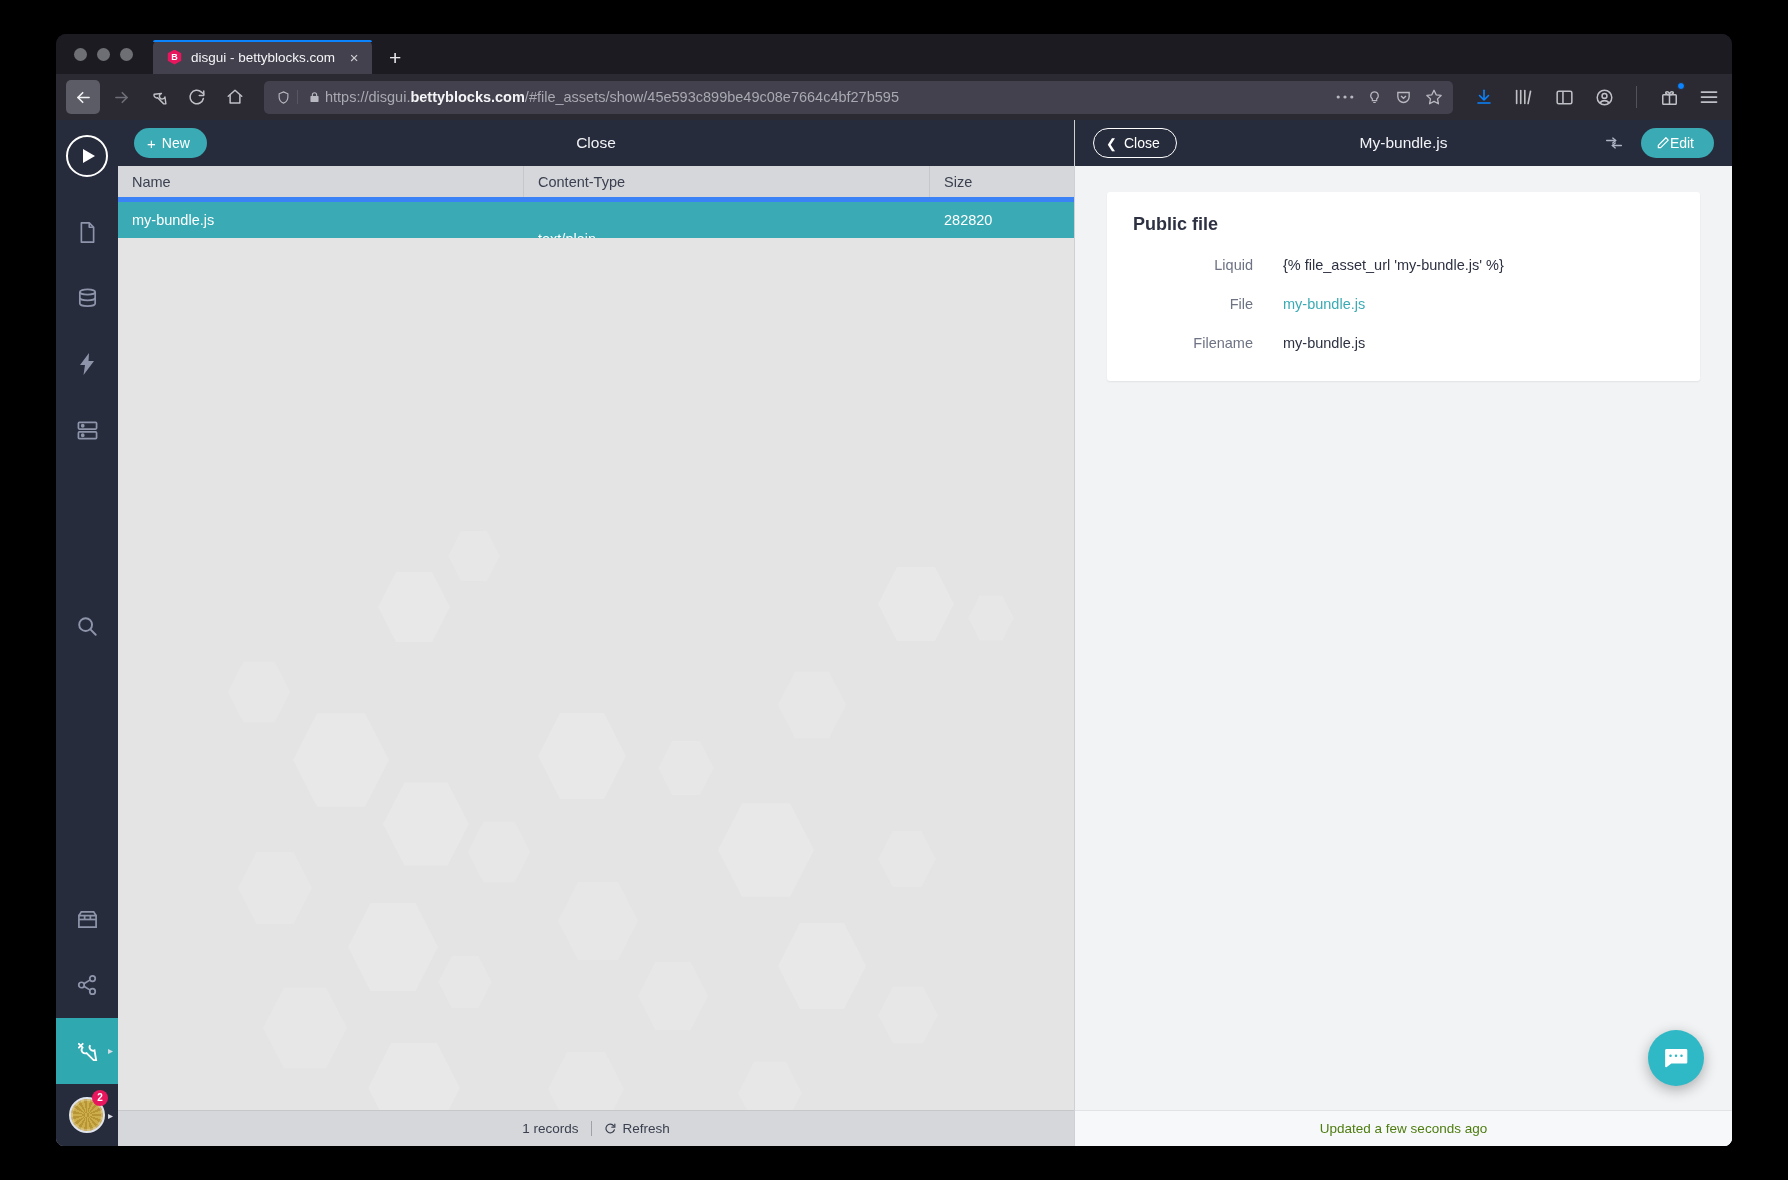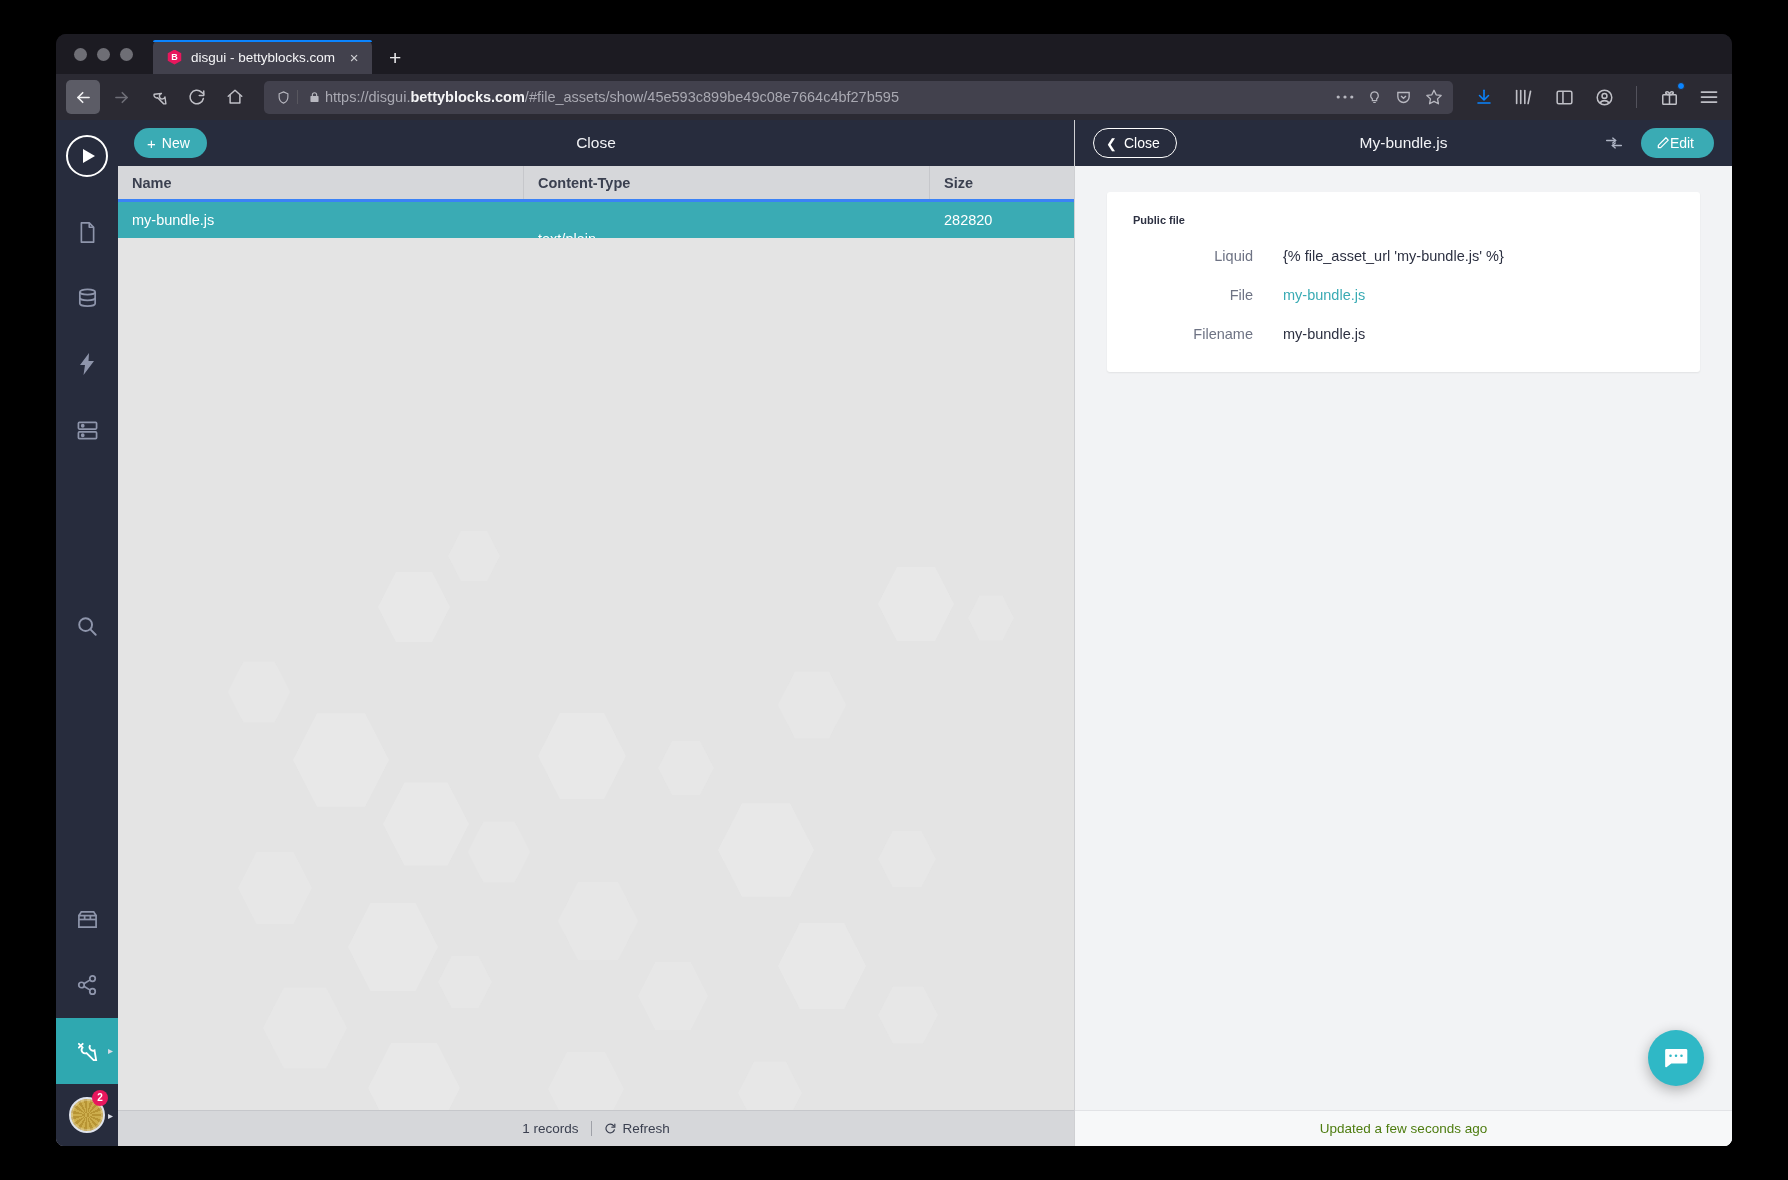--- a/index.html
+++ b/index.html
@@ -225,23 +225,22 @@
     font-size: 15.5px;
     pointer-events: none;
   }
 
   .table-head {
     display: flex;
     height: 36px;
     background: #d6d7da;
     color: #3b4050;
     font-size: 14.5px;
-    border-bottom: 3px solid #3b82f6;
+    border-bottom: 5px solid #3b82f6;
     flex: 0 0 36px;
-    font-weight: bold;
   }
   .th { display: flex; align-items: center; padding: 0 14px; border-right: 1px solid #c6c7cb; }
   .th.c-name { width: 406px; }
   .th.c-type { width: 406px; }
   .th.c-size { flex: 1; border-right: none; }
 
   .table-row {
     display: flex;
     height: 36px;
     background: #3aabb4;
@@ -328,21 +327,21 @@
 
   .detail-body { flex: 1; padding: 26px 32px; overflow: hidden; }
   .card {
     background: #fff;
     border-radius: 3px;
     padding: 22px 26px 26px;
     box-shadow: 0 1px 2px rgba(0,0,0,.07);
   }
   .card-title {
     color: #2d3142;
-    font-size: 11px;
+    font-size: 18px;
     font-weight: bold;
     margin-bottom: 22px;
   }
   .field { display: flex; align-items: flex-start; margin-bottom: 23px; }
   .field:last-child { margin-bottom: 4px; }
   .field-label {
     width: 150px;
     text-align: right;
     padding-right: 30px;
     color: #6e7384;

